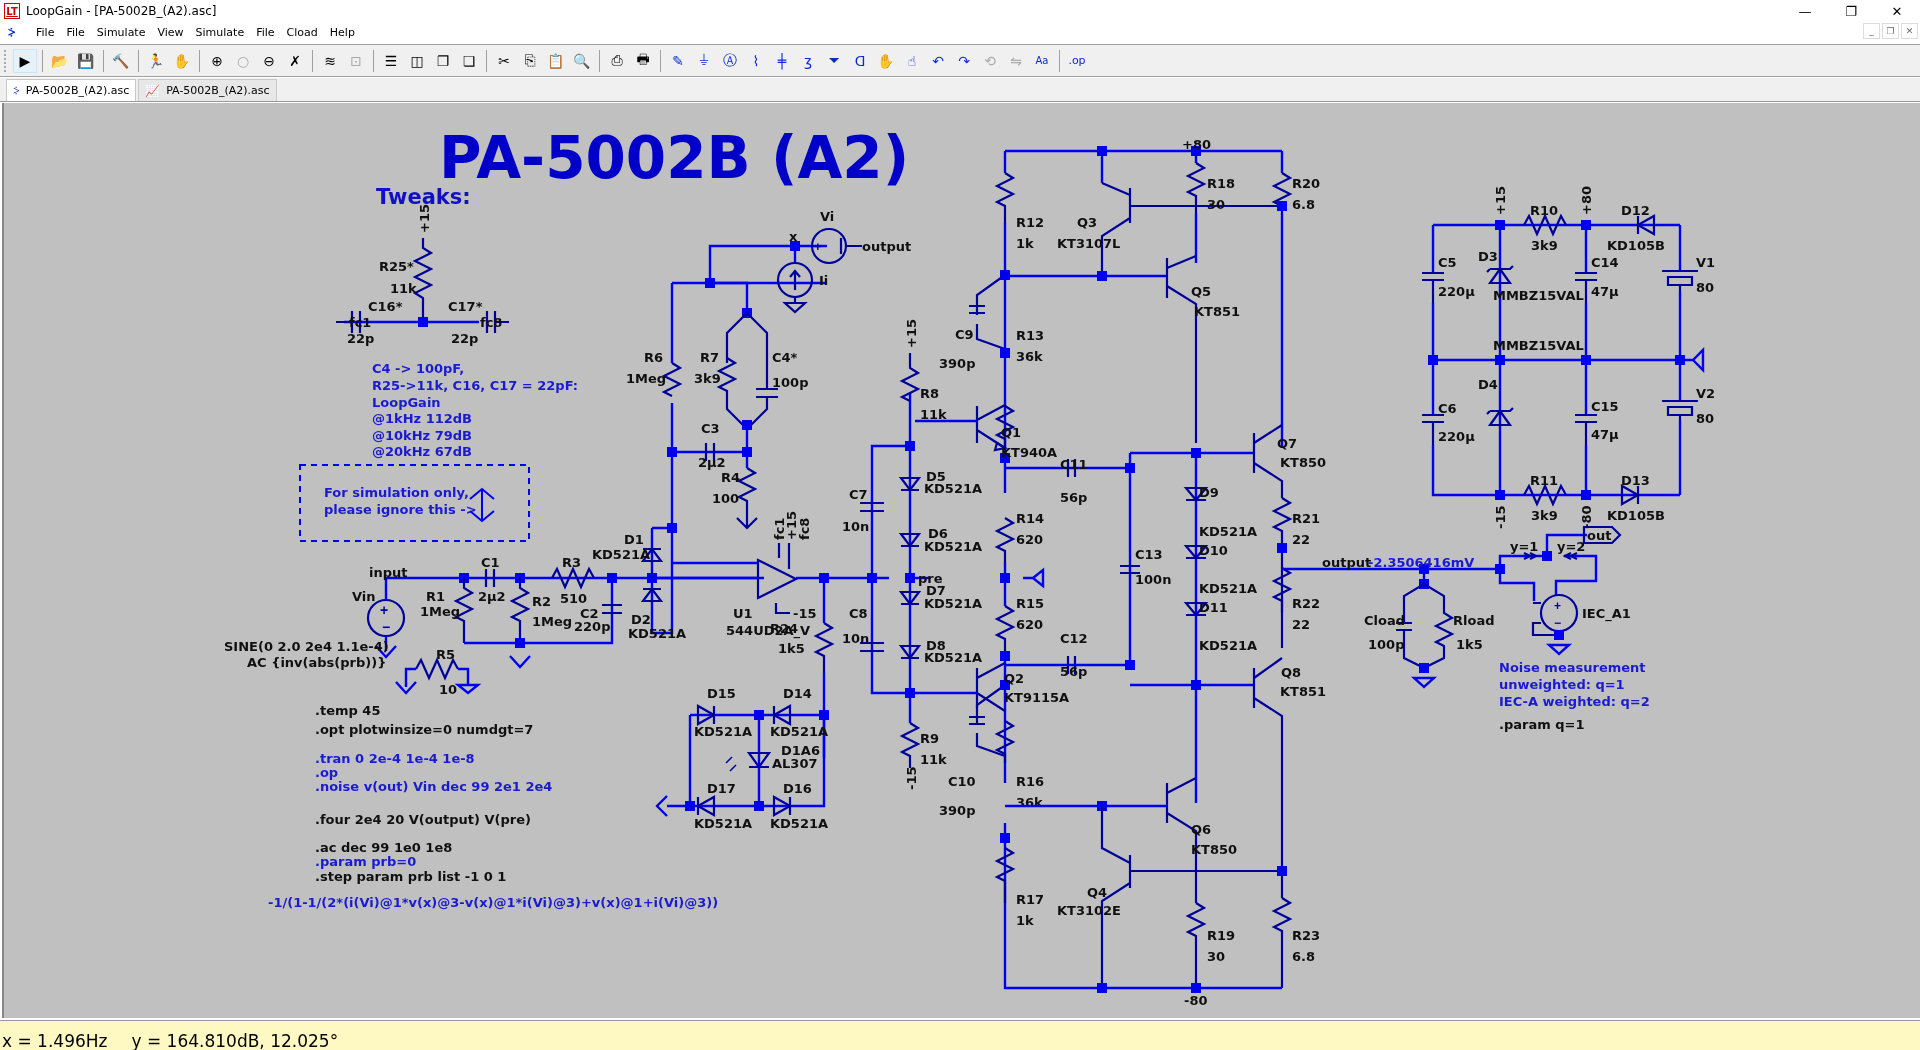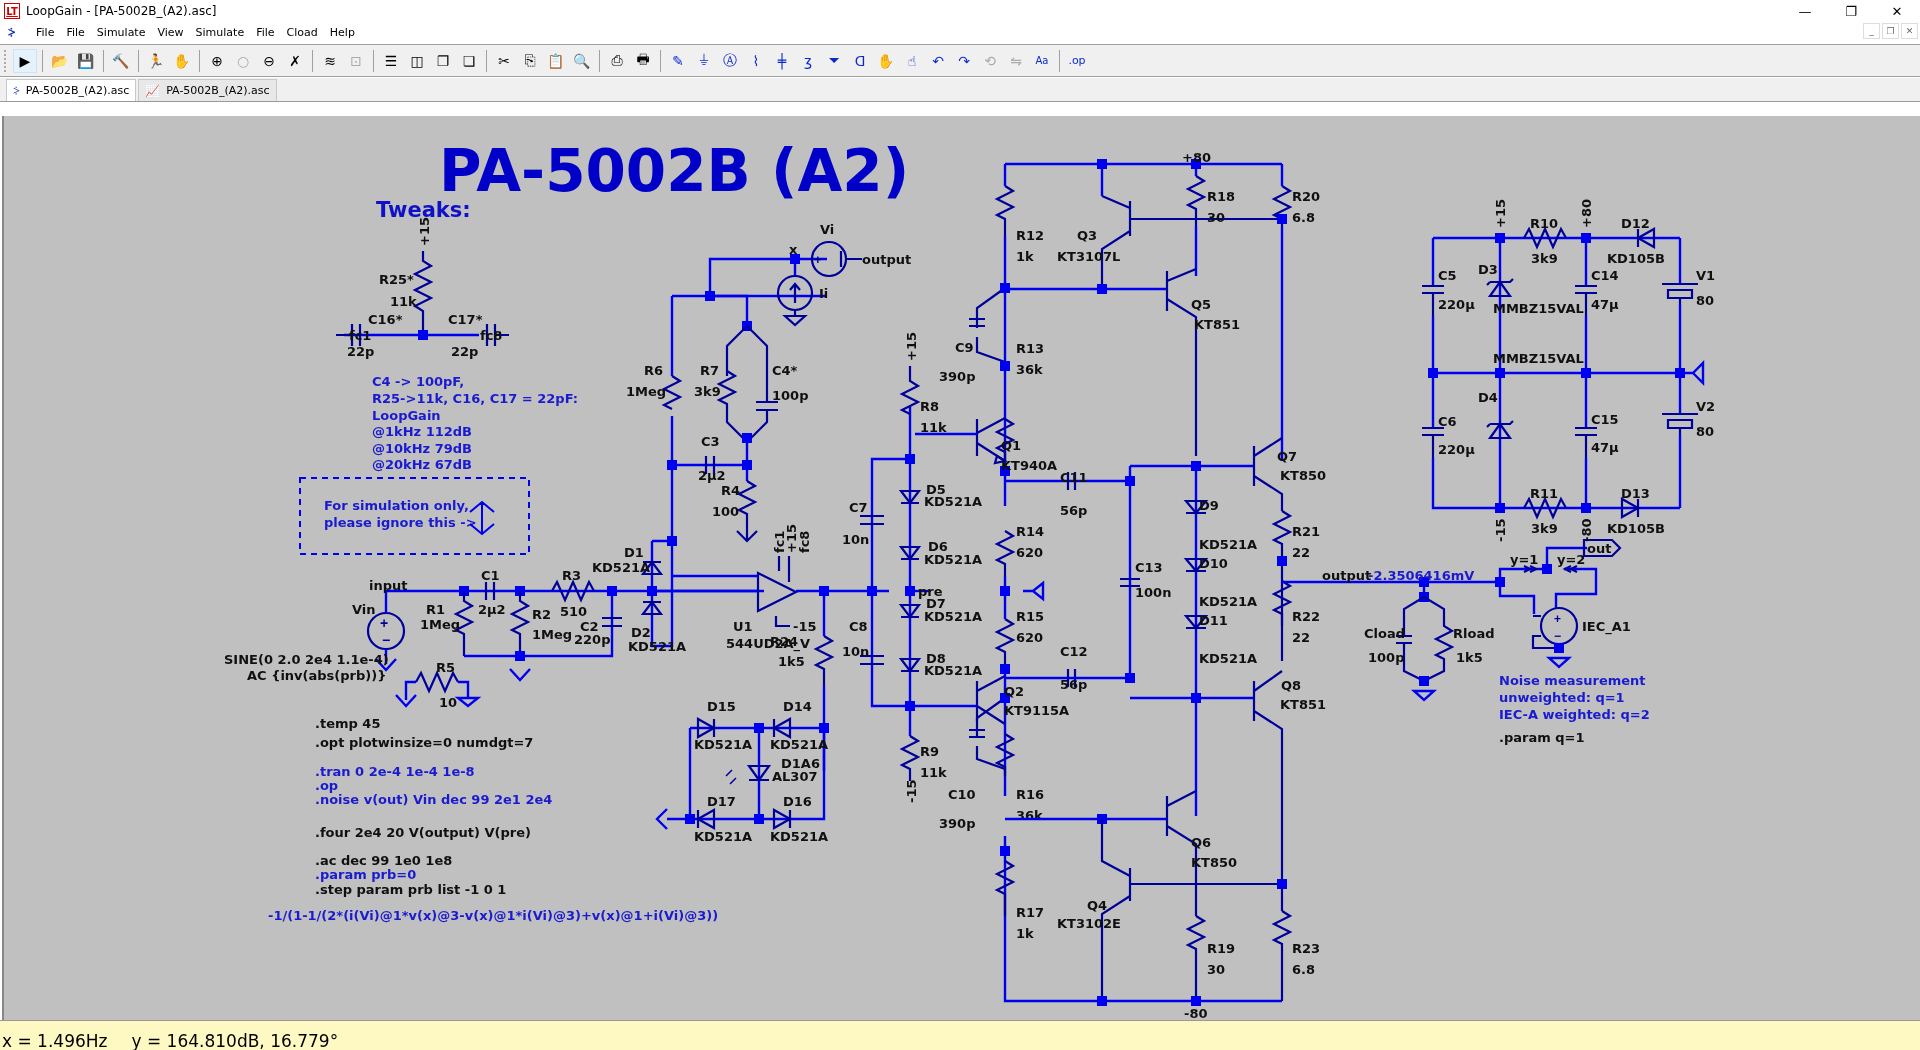--- a/index.html
+++ b/index.html
@@ -19,21 +19,21 @@
   #toolbar .tb { width: 24px; height: 24px; display: flex; align-items: center; justify-content: center; font-size: 14px; color: #000; margin: 0 1px; }
   #toolbar .tb.pressed { background: #e5f1fb; border: 1px solid #cce4f7; }
   #toolbar .tb.disabled { color: #aaa; }
   #toolbar .tb.blue { color: #0a2ad0; }
   #toolbar .sep { width: 1px; height: 22px; background: #a0a0a0; margin: 0 4px; }
   #tabbar { position: absolute; left: 0; top: 78px; width: 1920px; height: 24px; background: #f0f0f0; display: flex; align-items: flex-end; padding-left: 6px; border-bottom: 1px solid #999; }
   .tab { height: 22px; padding: 0 6px; display: flex; align-items: center; font-size: 11px; color: #000; border: 1px solid #c8c8c8; border-bottom: none; background: #e8e8e8; margin-right: 2px; }
   .tab.active { background: #fff; }
   .tab .tab-icon { margin-right: 6px; font-size: 12px; color: #1030c0; }
   .tab .tab-icon.wave { color: #c00; }
-  #canvas { position: absolute; left: 2px; top: 116px; width: 1918px; height: 915px; background: #c0c0c0; border-left: 2px solid #888; overflow: hidden; }
+  #canvas { position: absolute; left: 2px; top: 103px; width: 1918px; height: 915px; background: #c0c0c0; border-left: 2px solid #888; overflow: hidden; }
   #canvas svg { position: absolute; left: 0; top: 0; }
   #statusbar { position: absolute; left: 0; top: 1020px; width: 1920px; height: 40px; background: #fef9c3; border-top: 1px solid #999; display: flex; align-items: center; padding-left: 2px; font-size: 17px; color: #000; }
   #statusbar span { margin-right: 24px; }
   .lbl { font-family: "DejaVu Sans", sans-serif; font-weight: bold; font-size: 13px; fill: #101010; }
   .dir { font-family: "DejaVu Sans", sans-serif; font-weight: bold; font-size: 13px; fill: #1a1ad0; }
   .blk { font-family: "DejaVu Sans", sans-serif; font-weight: bold; font-size: 13px; fill: #101010; }
   .w { stroke: #0000f0; stroke-width: 2.4; fill: none; }
   .c { stroke: #00009a; stroke-width: 2.2; fill: none; }
   .j { fill: #0000f0; }
 </style>
@@ -575,14 +575,14 @@
     <text class="blk" x="311" y="749">.ac dec 99 1e0 1e8</text>
     <text class="dir" x="311" y="763">.param prb=0</text>
     <text class="blk" x="311" y="778">.step param prb list -1 0 1</text>
     <text class="dir" x="264" y="804">-1/(1-1/(2*(i(Vi)@1*v(x)@3-v(x)@1*i(Vi)@3)+v(x)@1+i(Vi)@3))</text>
   </g>
 </svg>
 </div>
 
 <div id="statusbar">
   <span>x = 1.496Hz</span>
-  <span>y = 164.810dB, 16.779°</span>
+  <span>y = 164.810dB, 12.025°</span>
 </div>
 
 </body></html>

